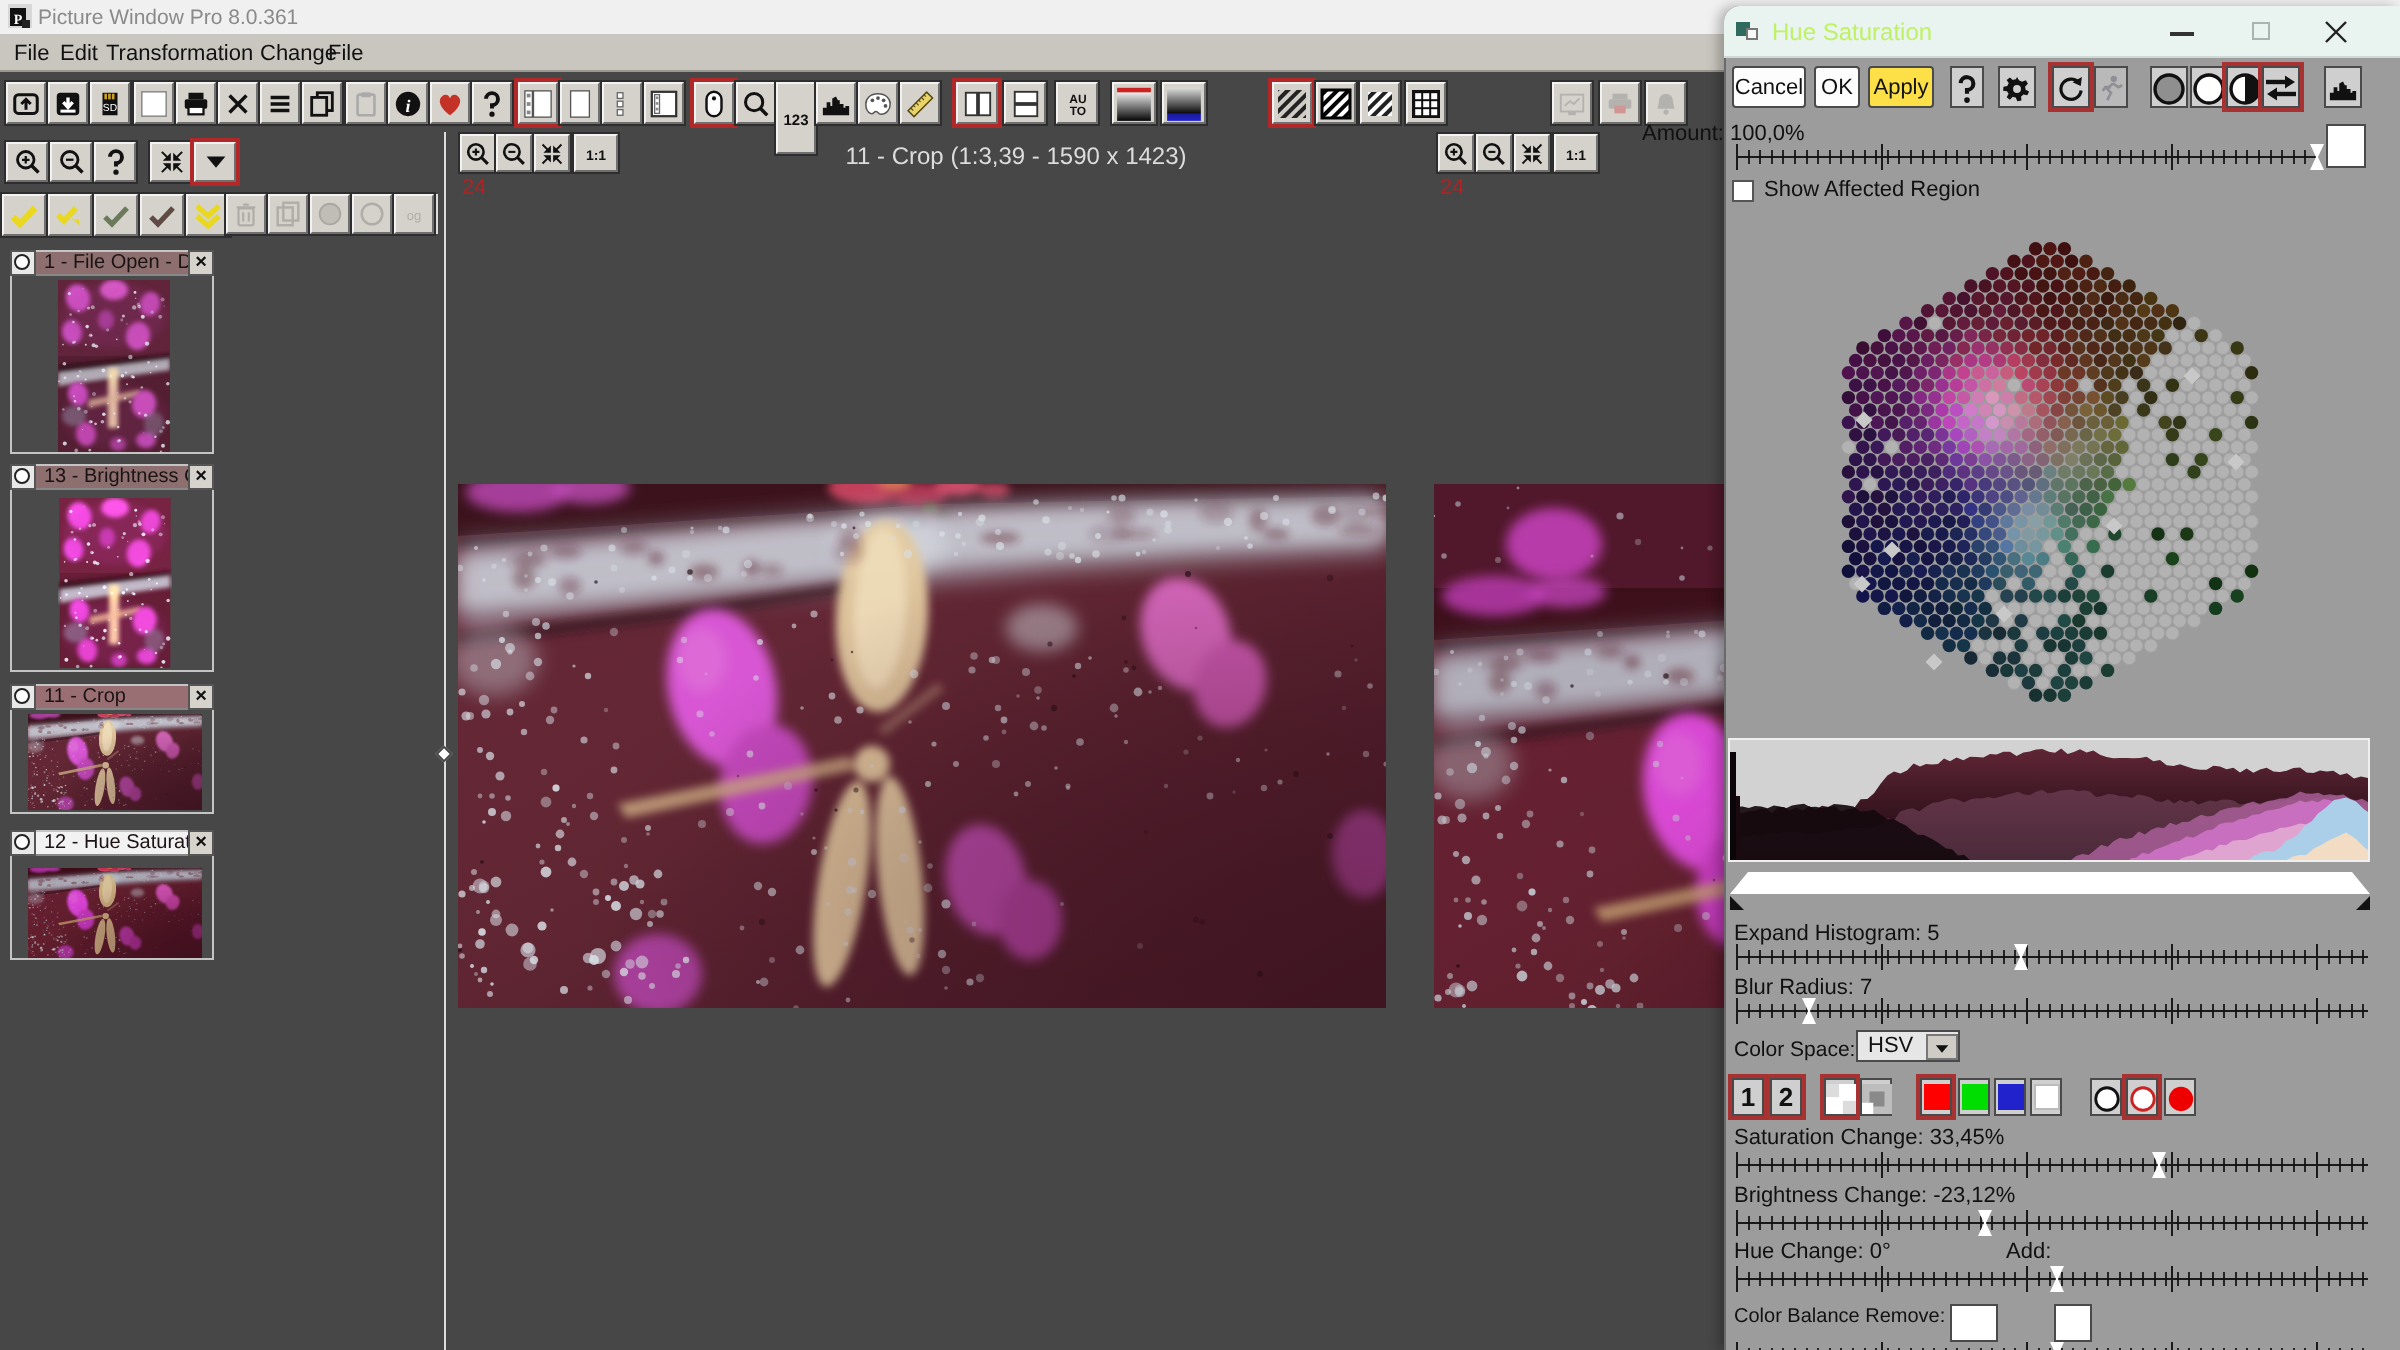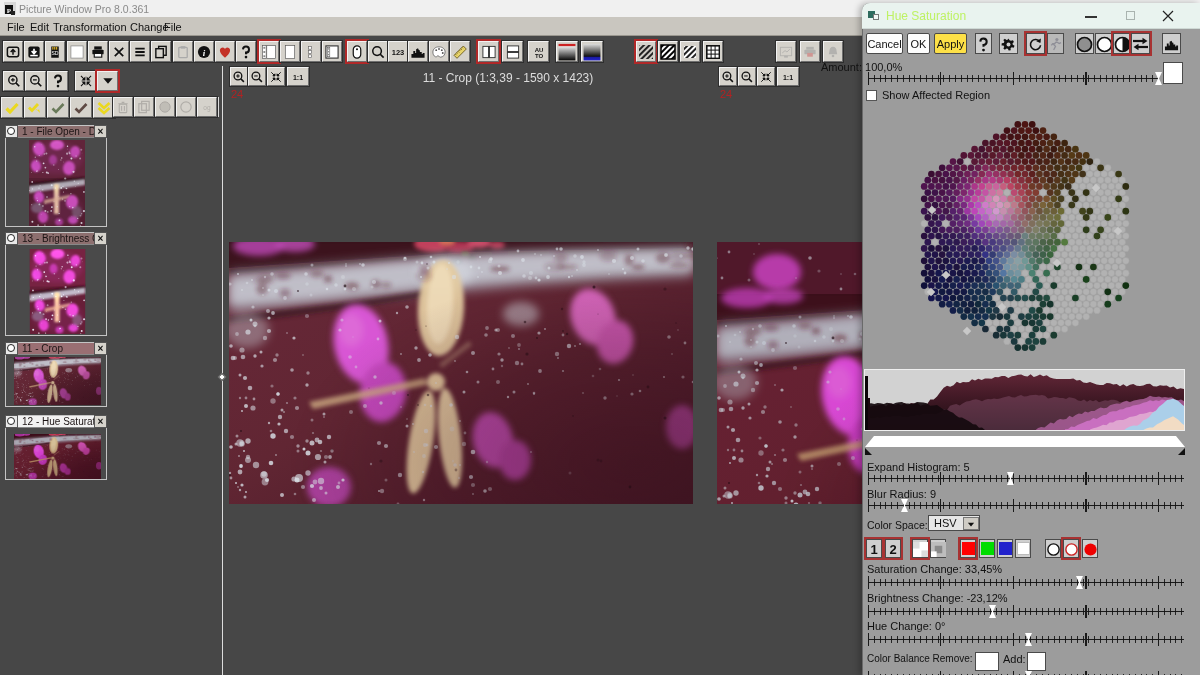--- a/index.html
+++ b/index.html
@@ -792,21 +792,21 @@
       </span>
     </div>
     <div class="tb" style="left:368px;top:41px;width:20px;height:21px;">
       <span class="i14">
         <svg viewBox="0 0 16 16">
           <circle cx="7" cy="7" r="4.6" fill="none" stroke="#111" stroke-width="1.6"></circle>
           <path d="M10.4,10.4 L14,14" stroke="#111" stroke-width="1.8"></path>
         </svg>
       </span>
     </div>
-    <div class="tb" style="left:388px;top:41px;width:20px;height:21px;">
+    <div class="tb" style="left:388px;top:41px;width:20px;height:36px;">
       <span class="i14">
         <svg viewBox="0 0 16 16">
           <text x="8" y="11.5" font-size="8" fill="#111" text-anchor="middle" font-family="Liberation Sans" font-weight="bold">123</text>
         </svg>
       </span>
     </div>
     <div class="tb" style="left:408px;top:41px;width:20px;height:21px;">
       <span class="i14">
         <svg viewBox="0 0 16 16">
           <path d="M1,14 L1,10 L3,10 L3,7 L5,7 L5,9 L6,9 L6,5 L8,4 L9,6 L10,6 L10,8 L12,8 L12,10 L13,10 L13,9 L15,9 L15,14 Z" fill="#111"></path>
@@ -2128,21 +2128,21 @@
     <div style="position:absolute;left:865px;top:436px;width:320px;height:11px;background:#fff;clip-path:polygon(9px 0,311px 0,320px 100%,0 100%)"></div>
     <div style="position:absolute;left:865px;top:448px;width:0;height:0;border-left:7px solid #111;border-top:7px solid transparent"></div>
     <div style="position:absolute;left:1178px;top:448px;width:0;height:0;border-right:7px solid #111;border-top:7px solid transparent"></div>
     <div class="t12" style="left:867px;top:461px">Expand Histogram: 5</div>
     <div class="ruler" style="left:868px;top:472px;width:316px">
       <div class="ln"></div>
       <div class="mi"></div>
       <div class="ma"></div>
     </div>
     <div class="rh" style="left:1007px;top:472px"></div>
-    <div class="t12" style="left:867px;top:488px">Blur Radius: 9</div>
+    <div class="t12" style="left:867px;top:488px">Blur Radius: 7</div>
     <div class="ruler" style="left:868px;top:499px;width:316px">
       <div class="ln"></div>
       <div class="mi"></div>
       <div class="ma"></div>
     </div>
     <div class="rh" style="left:901px;top:499px"></div>
     <div class="t12" style="left:867px;top:519px;font-size:10.5px">Color Space:</div>
     <div style="position:absolute;left:928px;top:515px;width:52px;height:16px;background:#e6e6e6;border:1px solid #4a4a4a;font-size:11px;color:#111;padding-left:5px;line-height:15px;font-family:'Liberation Sans',sans-serif">HSV</div>
     <div style="position:absolute;left:963px;top:517px;width:16px;height:13px;background:#cfccc5;border:1px solid #777;text-align:center">
       <svg width="10" height="9" viewBox="0 0 16 14" style="display:block;margin:2px auto 0">
@@ -2198,19 +2198,19 @@
     <div class="rh" style="left:989px;top:605px"></div>
     <div class="t12" style="left:867px;top:620px">Hue Change: 0°</div>
     <div class="ruler" style="left:868px;top:633px;width:316px">
       <div class="ln"></div>
       <div class="mi"></div>
       <div class="ma"></div>
     </div>
     <div class="rh" style="left:1025px;top:633px"></div>
     <div class="t12" style="left:867px;top:653px;font-size:10px">Color Balance Remove:</div>
     <div style="position:absolute;left:975px;top:652px;width:24px;height:19px;background:#fff;border:1px solid #4a4a4a"></div>
-    <div class="t12" style="left:1003px;top:653px">Add:</div>
+    <div class="t12" style="left:1003px;top:620px">Add:</div>
     <div style="position:absolute;left:1027px;top:652px;width:19px;height:19px;background:#fff;border:1px solid #4a4a4a"></div>
     <div class="ruler" style="left:868px;top:671px;width:316px">
       <div class="mi"></div>
       <div class="ma"></div>
     </div>
     <div class="rh" style="left:1025px;top:671px"></div>
   </div>
 </body></html>

